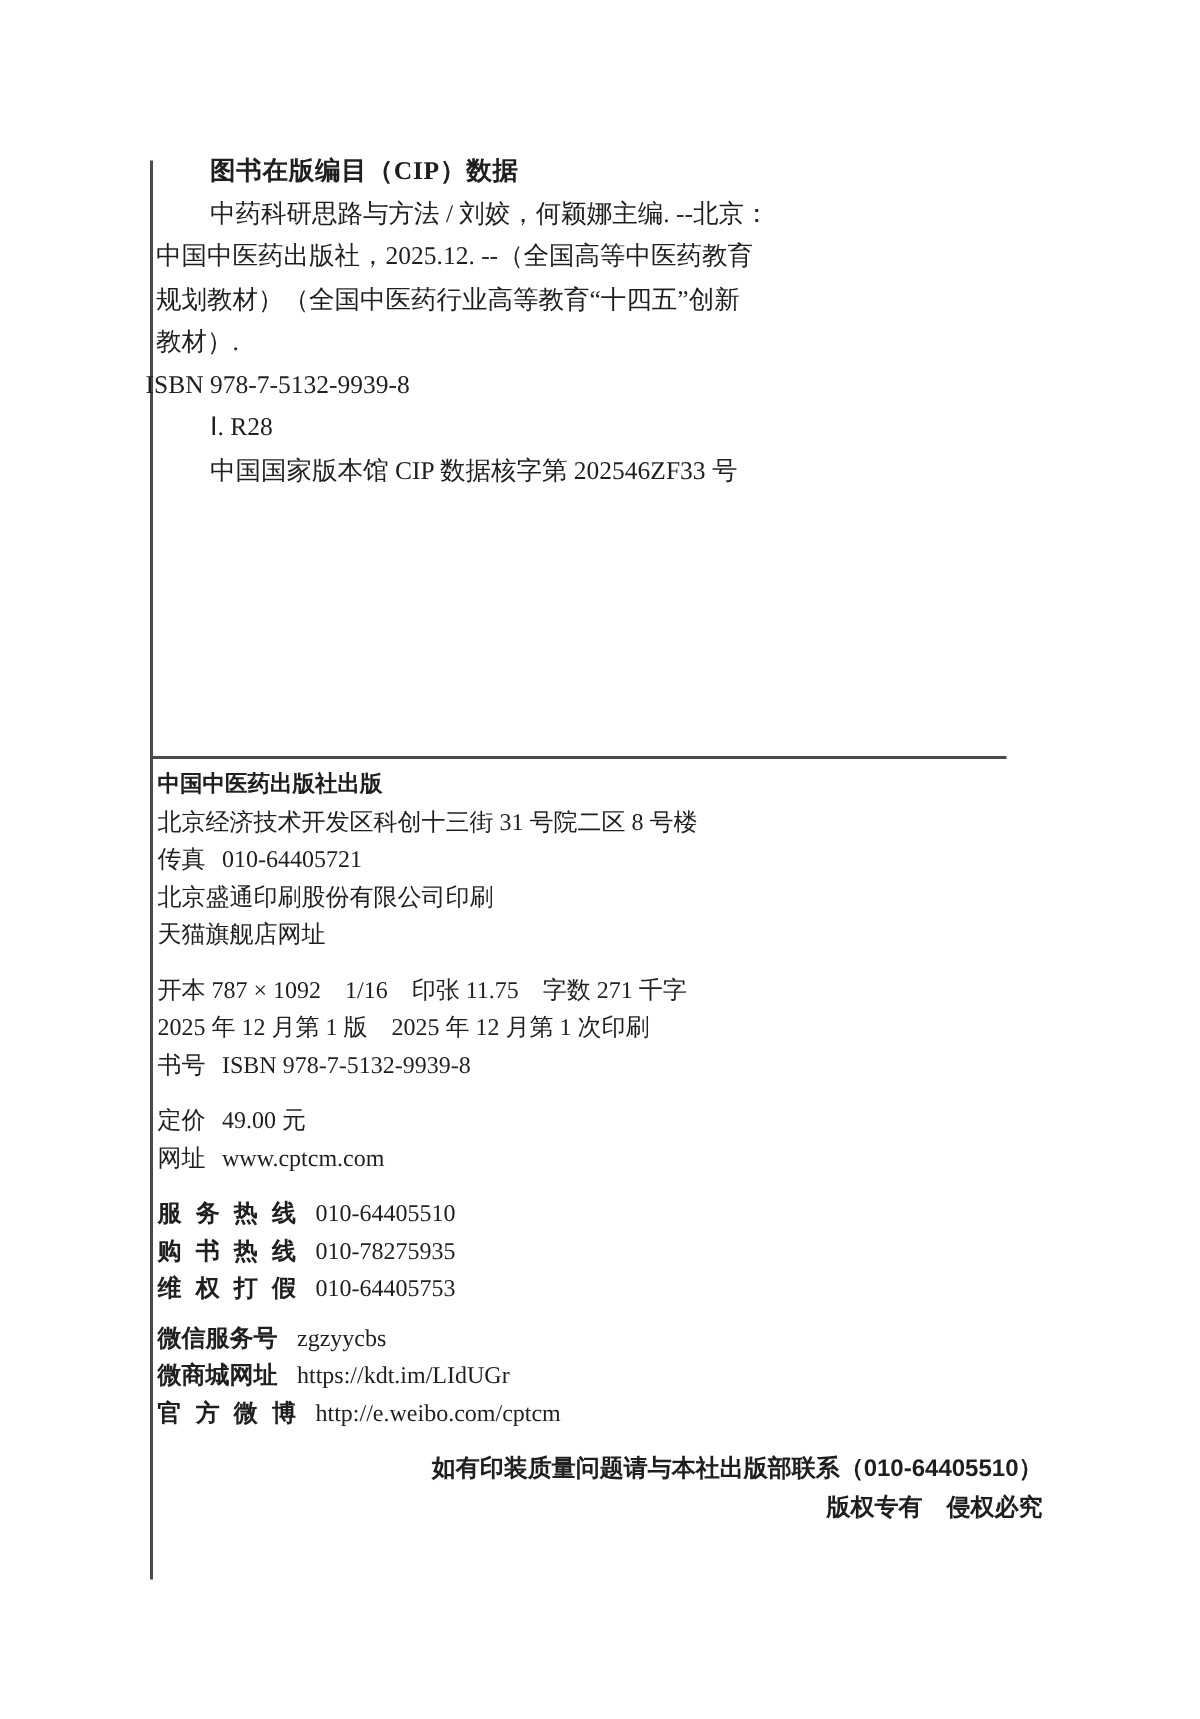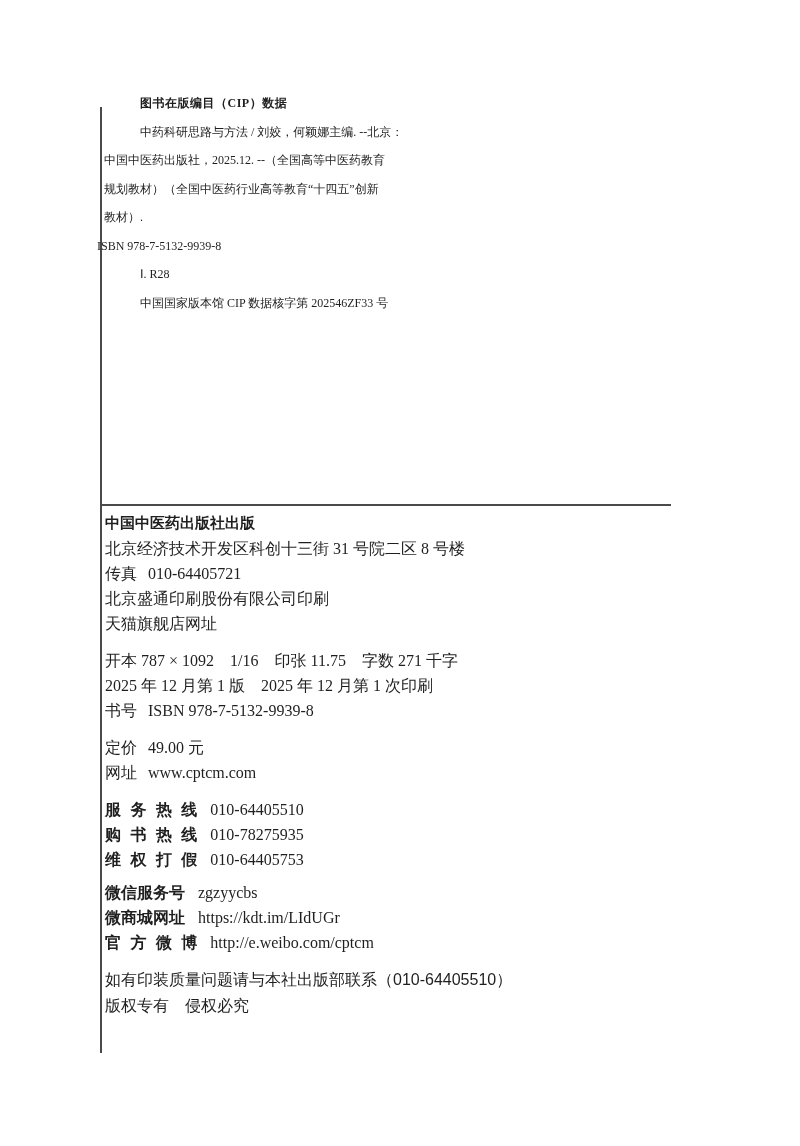--- a/index.html
+++ b/index.html
@@ -29,23 +29,23 @@
     left: 100px;
     top: 504px;
     width: 571px;
     height: 2px;
     background: #4a4a4a;
   }
   
   .cip {
     position: absolute;
     left: 104px;
-    top: 89px;
+    top: 100px;
     width: 480px;
-    font-size: 12px;
+    font-size: 17px;
     line-height: 28.5px;
   }
   .cip .heading {
     font-weight: bold;
     text-indent: 36px;
     letter-spacing: 0.5px;
   }
   .cip .indent { text-indent: 36px; }
   .cip .isbn-line { margin-left: -7px; }
   
@@ -78,23 +78,24 @@
     margin-top: 12px;
   }
   .bold-row .val {
     font-family: "Liberation Serif", serif;
     font-weight: normal;
     margin-left: 13px;
   }
   .spread { word-spacing: 5px; }
   .note-row {
     font-family: "Liberation Sans", sans-serif;
-    font-weight: normal;
+    font-weight: bold;
     height: 26px;
     line-height: 26px;
+    text-align: right;
   }
 </style>
 </head>
 <body>
 
 <div class="vline"></div>
 <div class="hline"></div>
 
 <div class="cip">
   <div class="heading">图书在版编目（CIP）数据</div>

